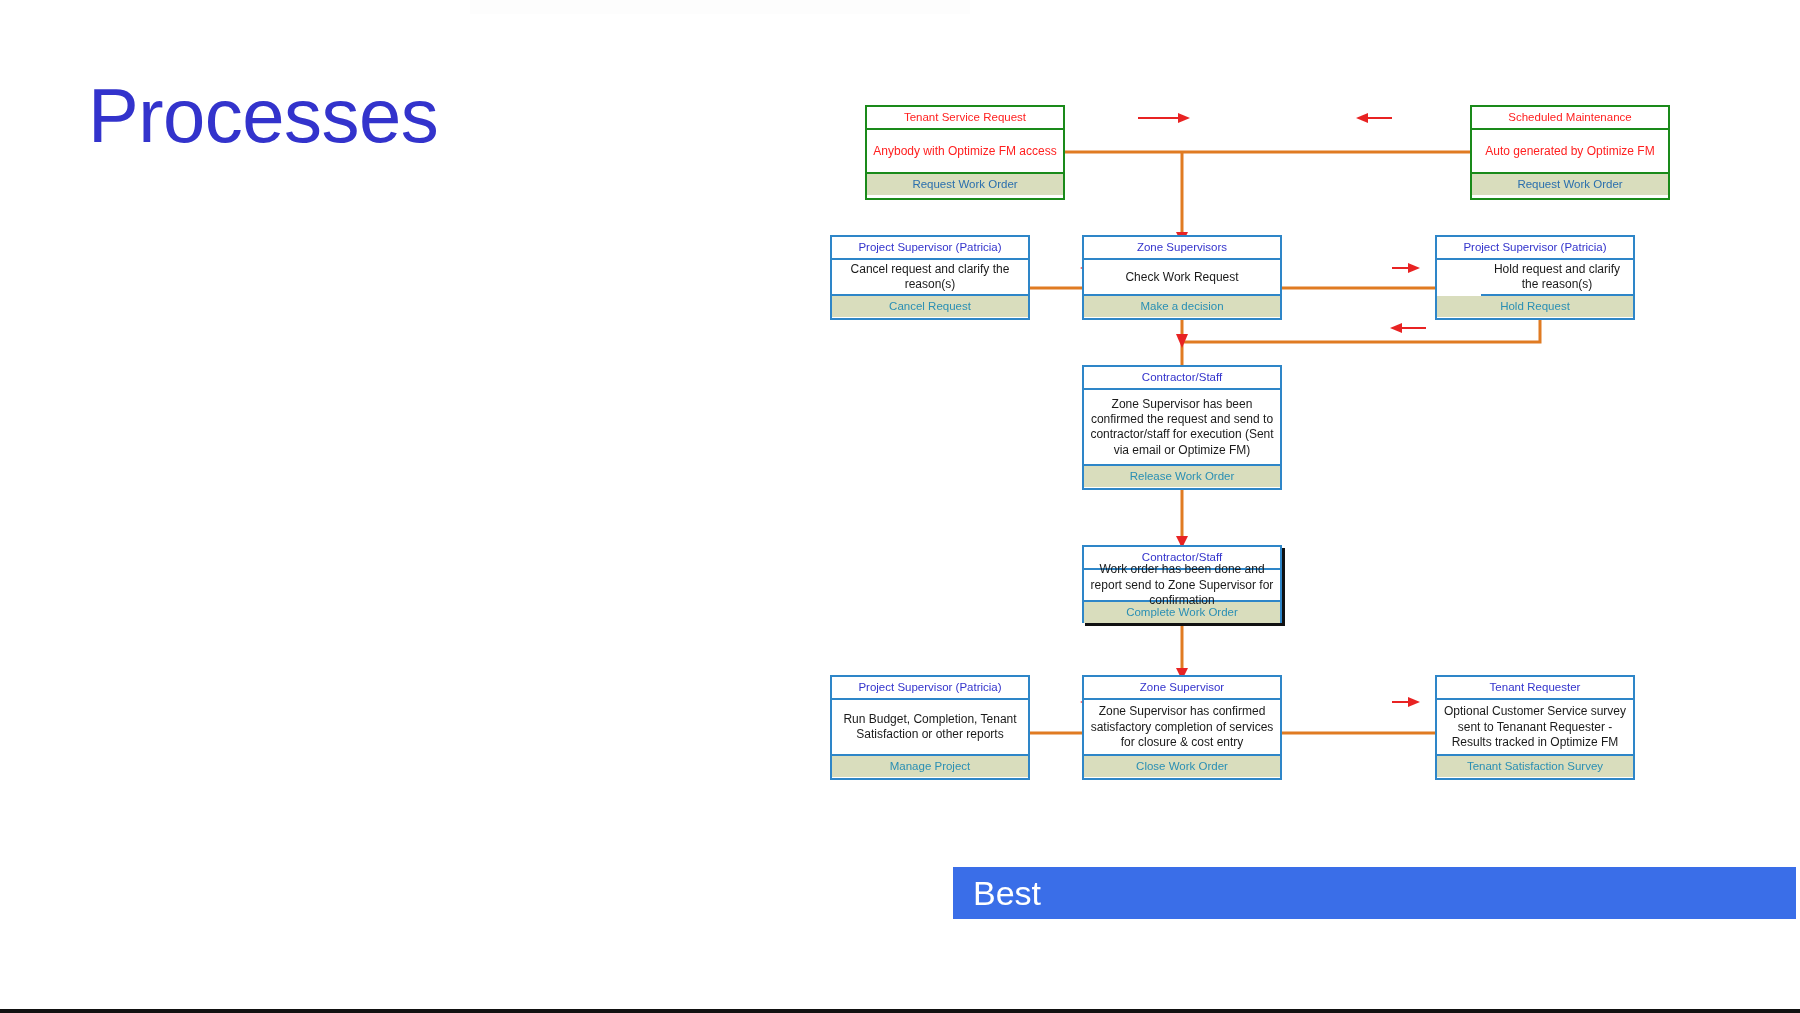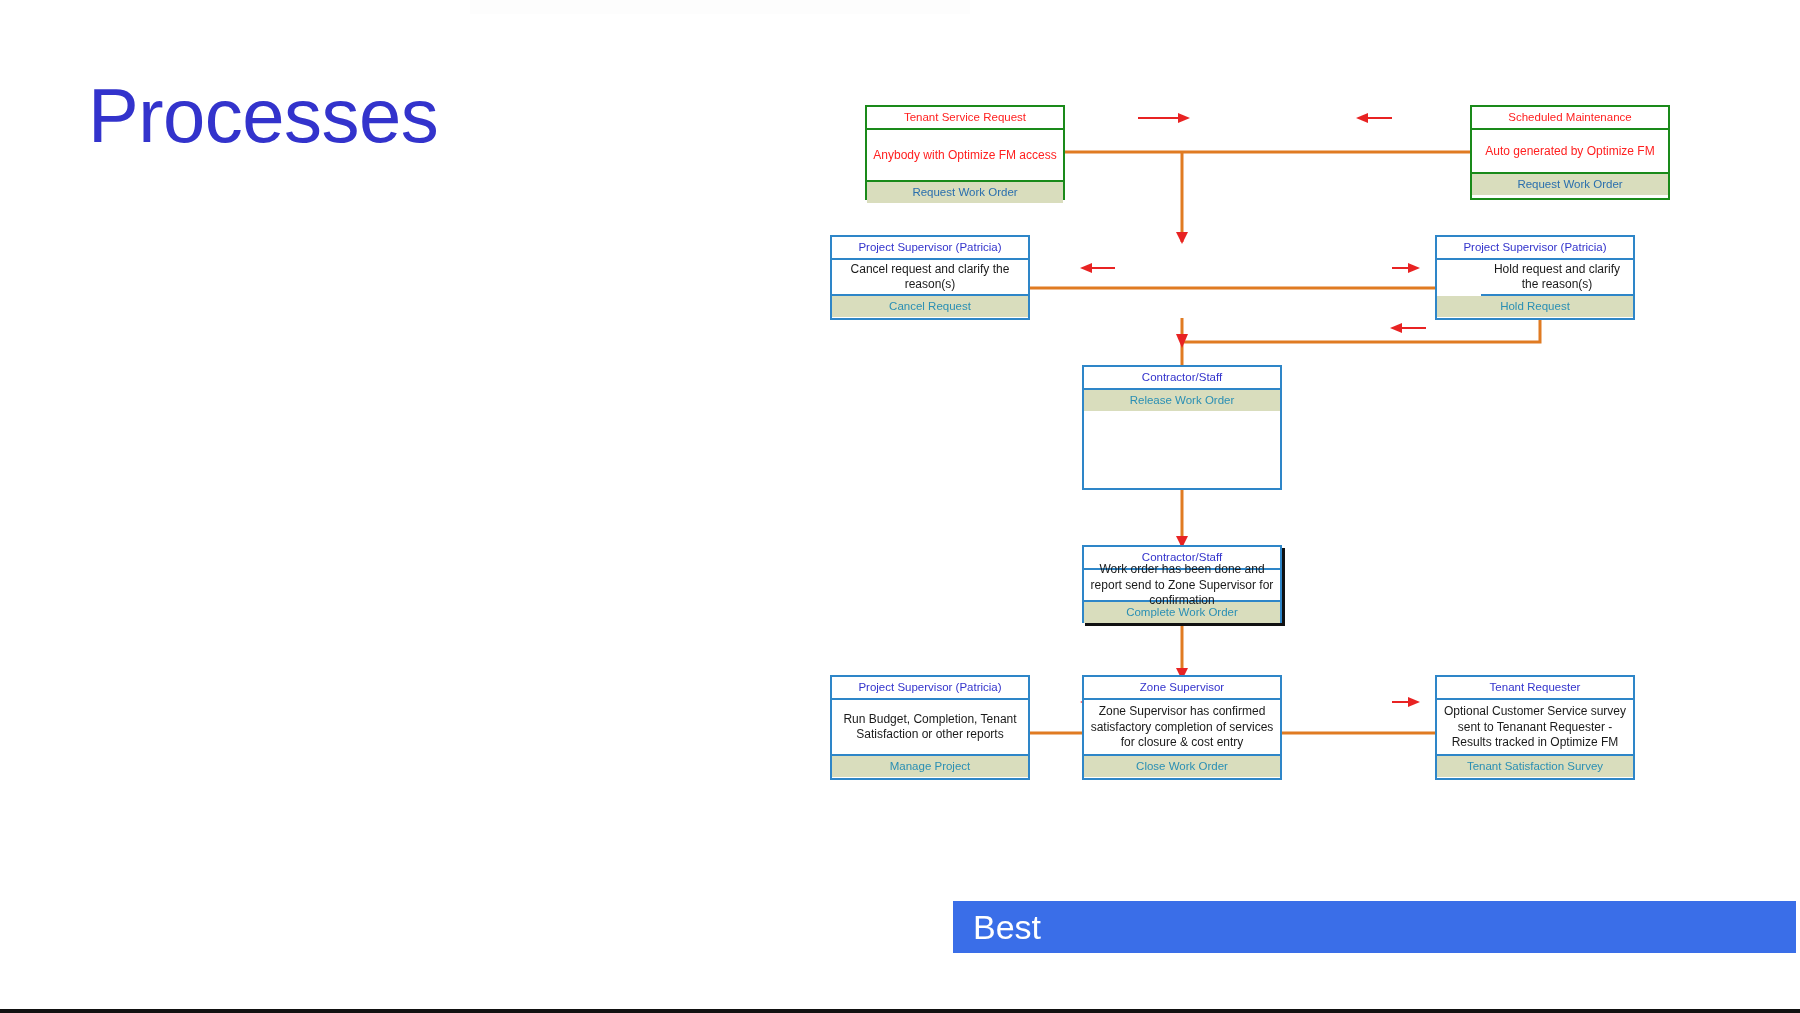--- a/index.html
+++ b/index.html
@@ -131,21 +131,21 @@
 
   
   .node.shadowed {
     box-shadow: 3px 3px 0 0 #111111;
   }
 
   
   #best-banner {
     position: absolute;
     left: 953px;
-    top: 901px;
+    top: 867px;
     width: 843px;
     height: 52px;
     background: #3a6ee8;
     display: flex;
     align-items: center;
     z-index: 5;
   }
   #best-banner-label {
     color: #ffffff;
     font-size: 34px;
@@ -242,21 +242,21 @@
 
       <g>
         <line x1="452" y1="592" x2="468" y2="592" stroke-width="2"></line>
         <polygon points="468,587 480,592 468,597" stroke="none"></polygon>
       </g>
     </g>
   </svg>
 
   <div class="node green" style="left:-110px; top:-5px; width:200px; height:95px;">
     <div class="node-header">Tenant Service Request</div>
-    <div class="node-body" style="height:52px;">
+    <div class="node-body" style="height:44px;">
       <span>Anybody with Optimize FM access</span>
     </div>
     <div class="node-footer">Request Work Order</div>
   </div>
 
   <div class="node green" style="left:495px; top:-5px; width:200px; height:95px;">
     <div class="node-header">Scheduled Maintenance</div>
     <div class="node-body" style="height:44px;">
       <span>Auto generated by Optimize FM</span>
     </div>
@@ -264,31 +264,41 @@
   </div>
 
   <div class="node blue" style="left:-110px; top:125px; width:200px; height:85px;">
     <div class="node-header">Project Supervisor (Patricia)</div>
     <div class="node-body" style="height:36px;">
       <span>Cancel request and clarify the reason(s)</span>
     </div>
     <div class="node-footer">Cancel Request</div>
   </div>
 
+  <div class="node blue" style="left:142px; top:125px; width:200px; height:85px;">
+    <div class="node-header">Zone Supervisors</div>
+    <div class="node-body" style="height:36px;">
+      <span>Check Work Request</span>
+    </div>
+    <div class="node-footer">Make a decision</div>
+  </div>
 
   <div class="node blue" style="left:495px; top:125px; width:200px; height:85px;">
     <div class="node-header">Project Supervisor (Patricia)</div>
     <div class="node-body" style="height:36px;margin-left:44px;">
       <span>Hold request and clarify the reason(s)</span>
     </div>
     <div class="node-footer">Hold Request</div>
   </div>
 
   <div class="node blue" style="left:142px; top:255px; width:200px; height:125px;">
     <div class="node-header">Contractor/Staff</div>
+    <div class="node-body" style="height:76px;">
+      <span>Zone Supervisor has been confirmed the request and send to contractor/staff for execution (Sent via email or Optimize FM)</span>
+    </div>
     <div class="node-footer">Release Work Order</div>
   </div>
 
   <div class="node blue shadowed" style="left:142px; top:435px; width:200px; height:78px;">
     <div class="node-header">Contractor/Staff</div>
     <div class="node-body" style="height:32px;">
       <span>Work order has been done and report send to Zone Supervisor for confirmation</span>
     </div>
     <div class="node-footer">Complete Work Order</div>
   </div>

